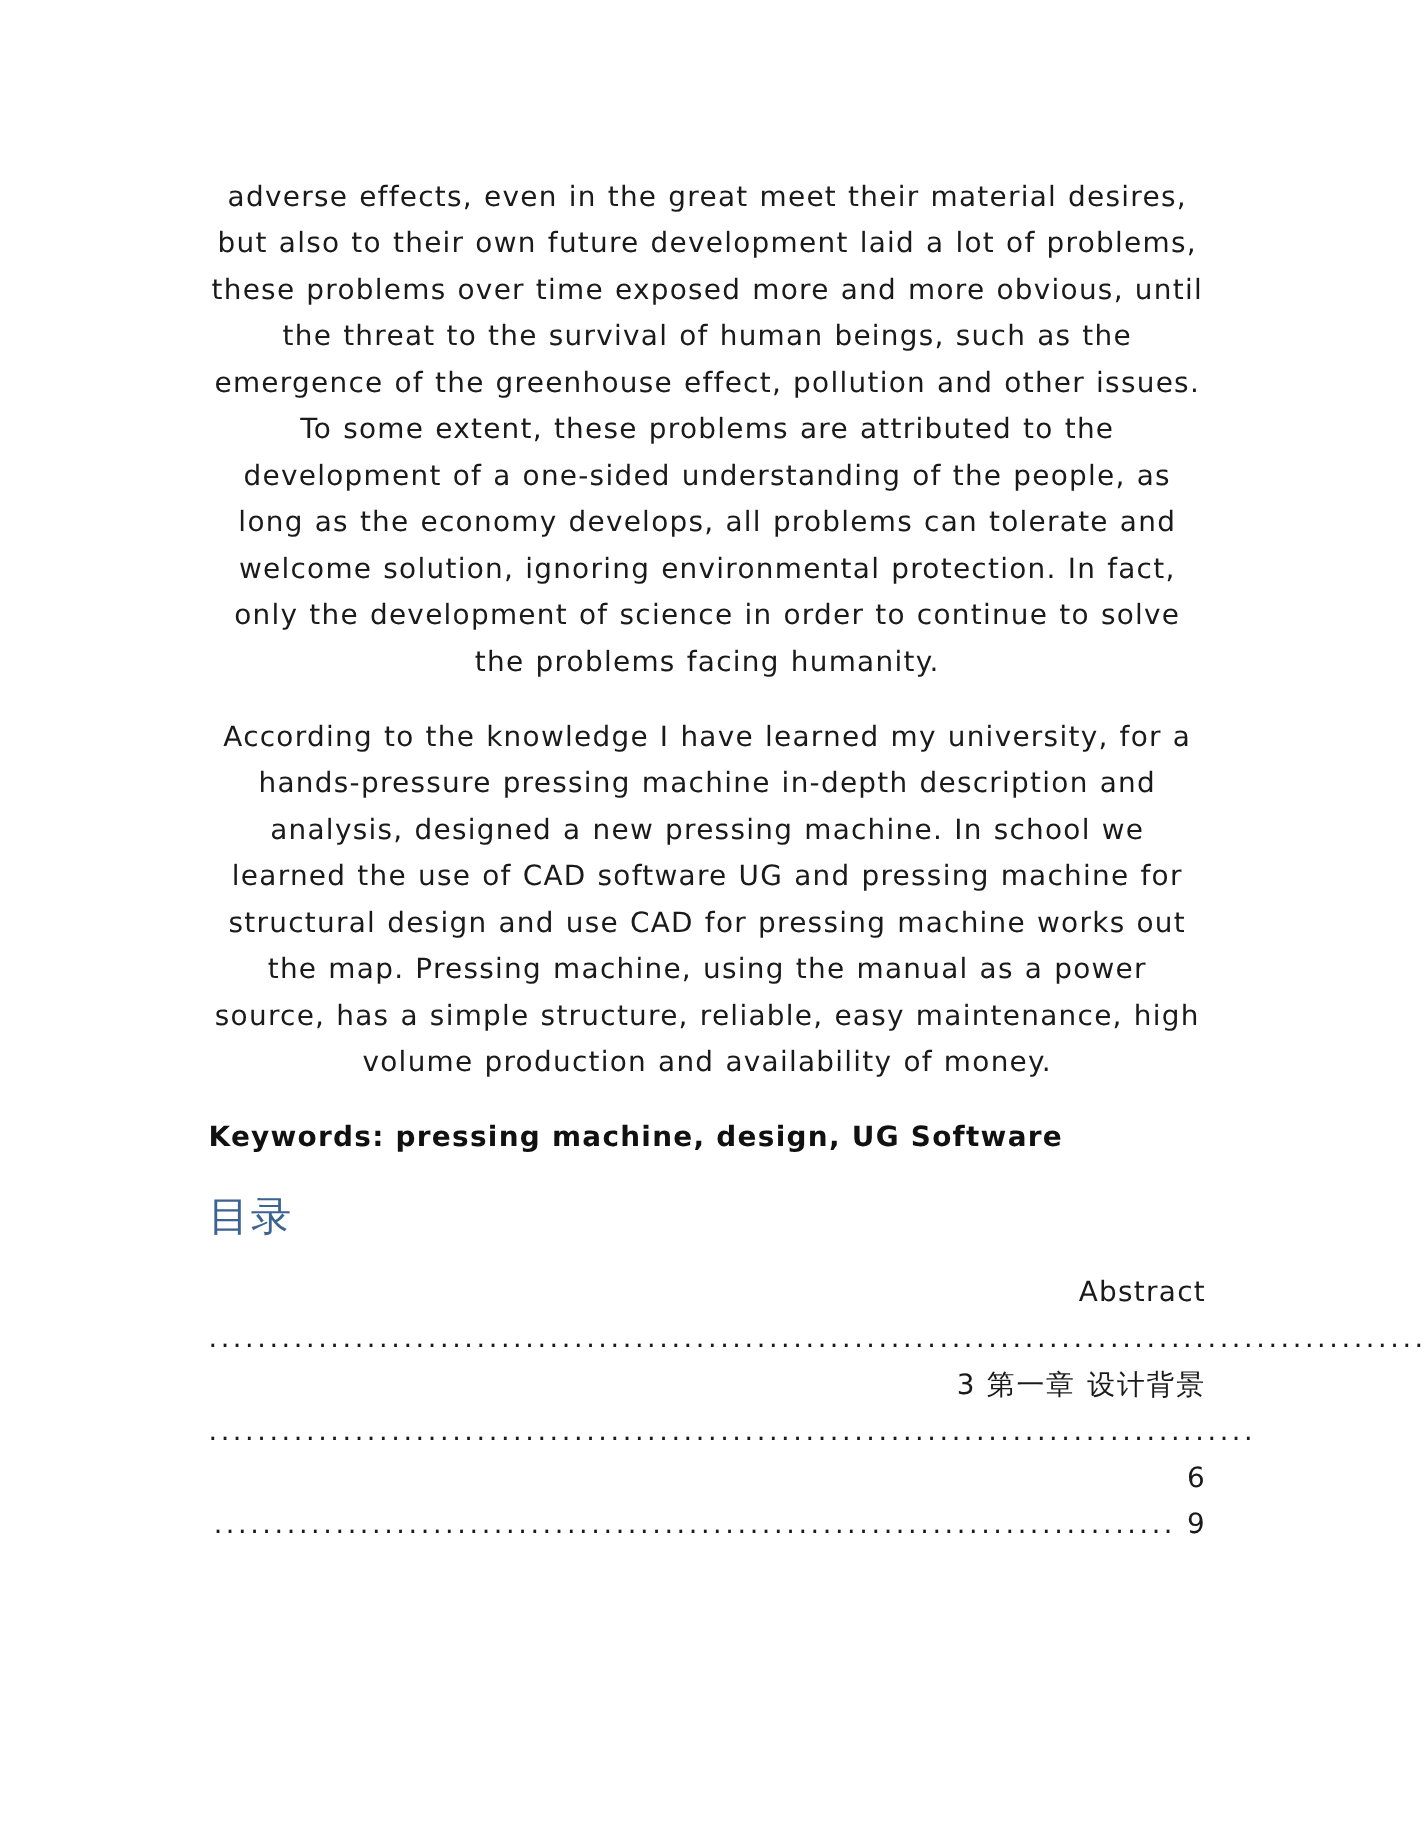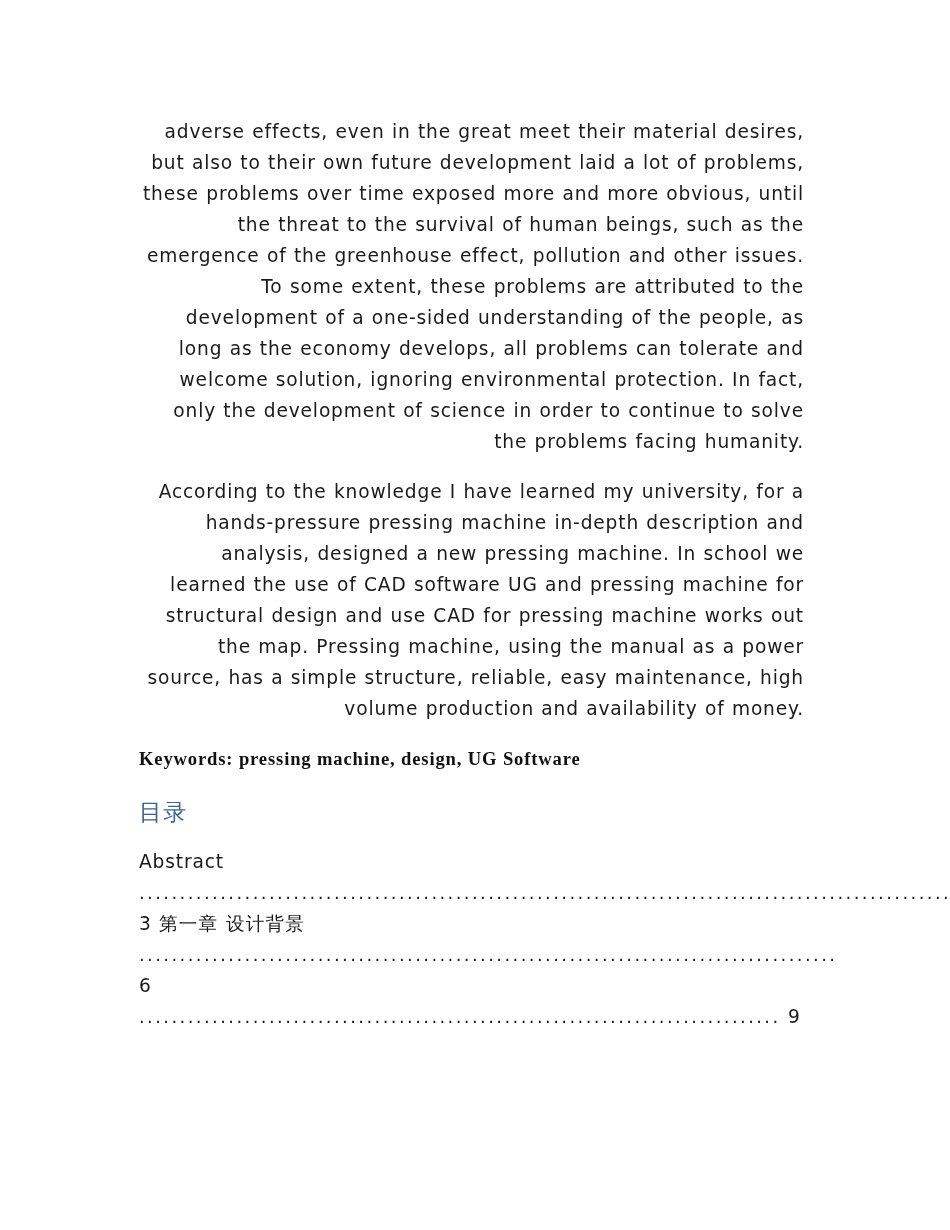--- a/index.html
+++ b/index.html
@@ -25,47 +25,47 @@
     left: 139px;
     top: 116px;
     width: 665px;
   }
   .para {
     font-size: 18.6px;
     line-height: 31px;
     letter-spacing: 0.85px;
     color: #1a1a1a;
     margin: 0 0 19px 0;
-    text-align: right;
+    text-align: center;
     word-spacing: 0.6px;
   }
   .keywords {
     font-size: 18.6px;
     line-height: 31px;
     letter-spacing: 0.85px;
     font-weight: 700;
     color: #111111;
     margin: 4px 0 22px 0;
-    font-family: Liberation Serif, serif;
   }
   .toc-heading {
-    font-size: 23px;
+    font-size: 27px;
     line-height: 32px;
     letter-spacing: 1.2px;
     color: #3d6491;
     font-weight: 400;
     margin: 0 0 18px 0;
   }
   .toc-entry {
     font-size: 18.6px;
     line-height: 31px;
     letter-spacing: 0.85px;
     color: #1a1a1a;
     margin: 0;
     word-spacing: 0.5px;
+    text-align: right;
   }
   .toc-entry .leader {
     letter-spacing: 2.4px;
     font-size: 18px;
   }
   .cjk {
     font-family: "DejaVu Sans", "Liberation Sans", sans-serif;
     letter-spacing: 1.2px;
   }
 </style>

